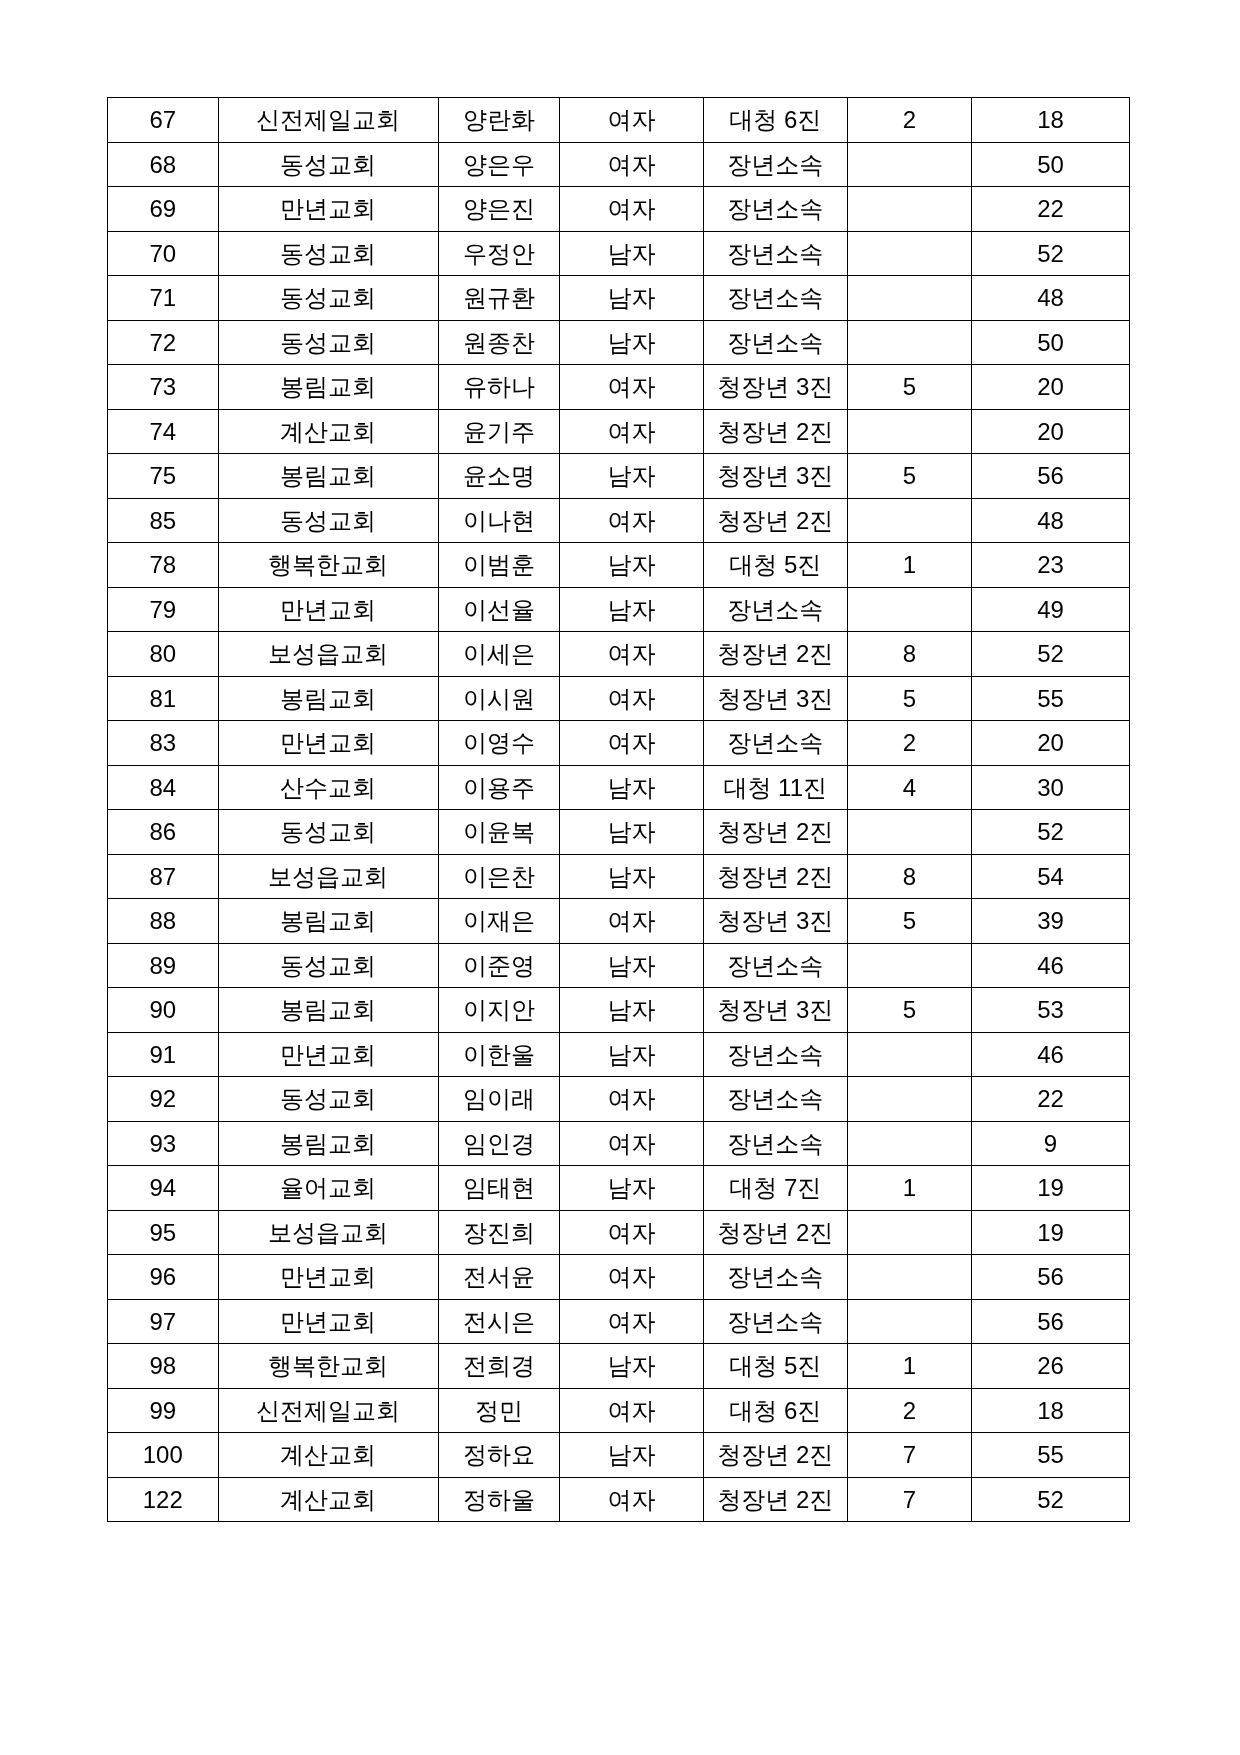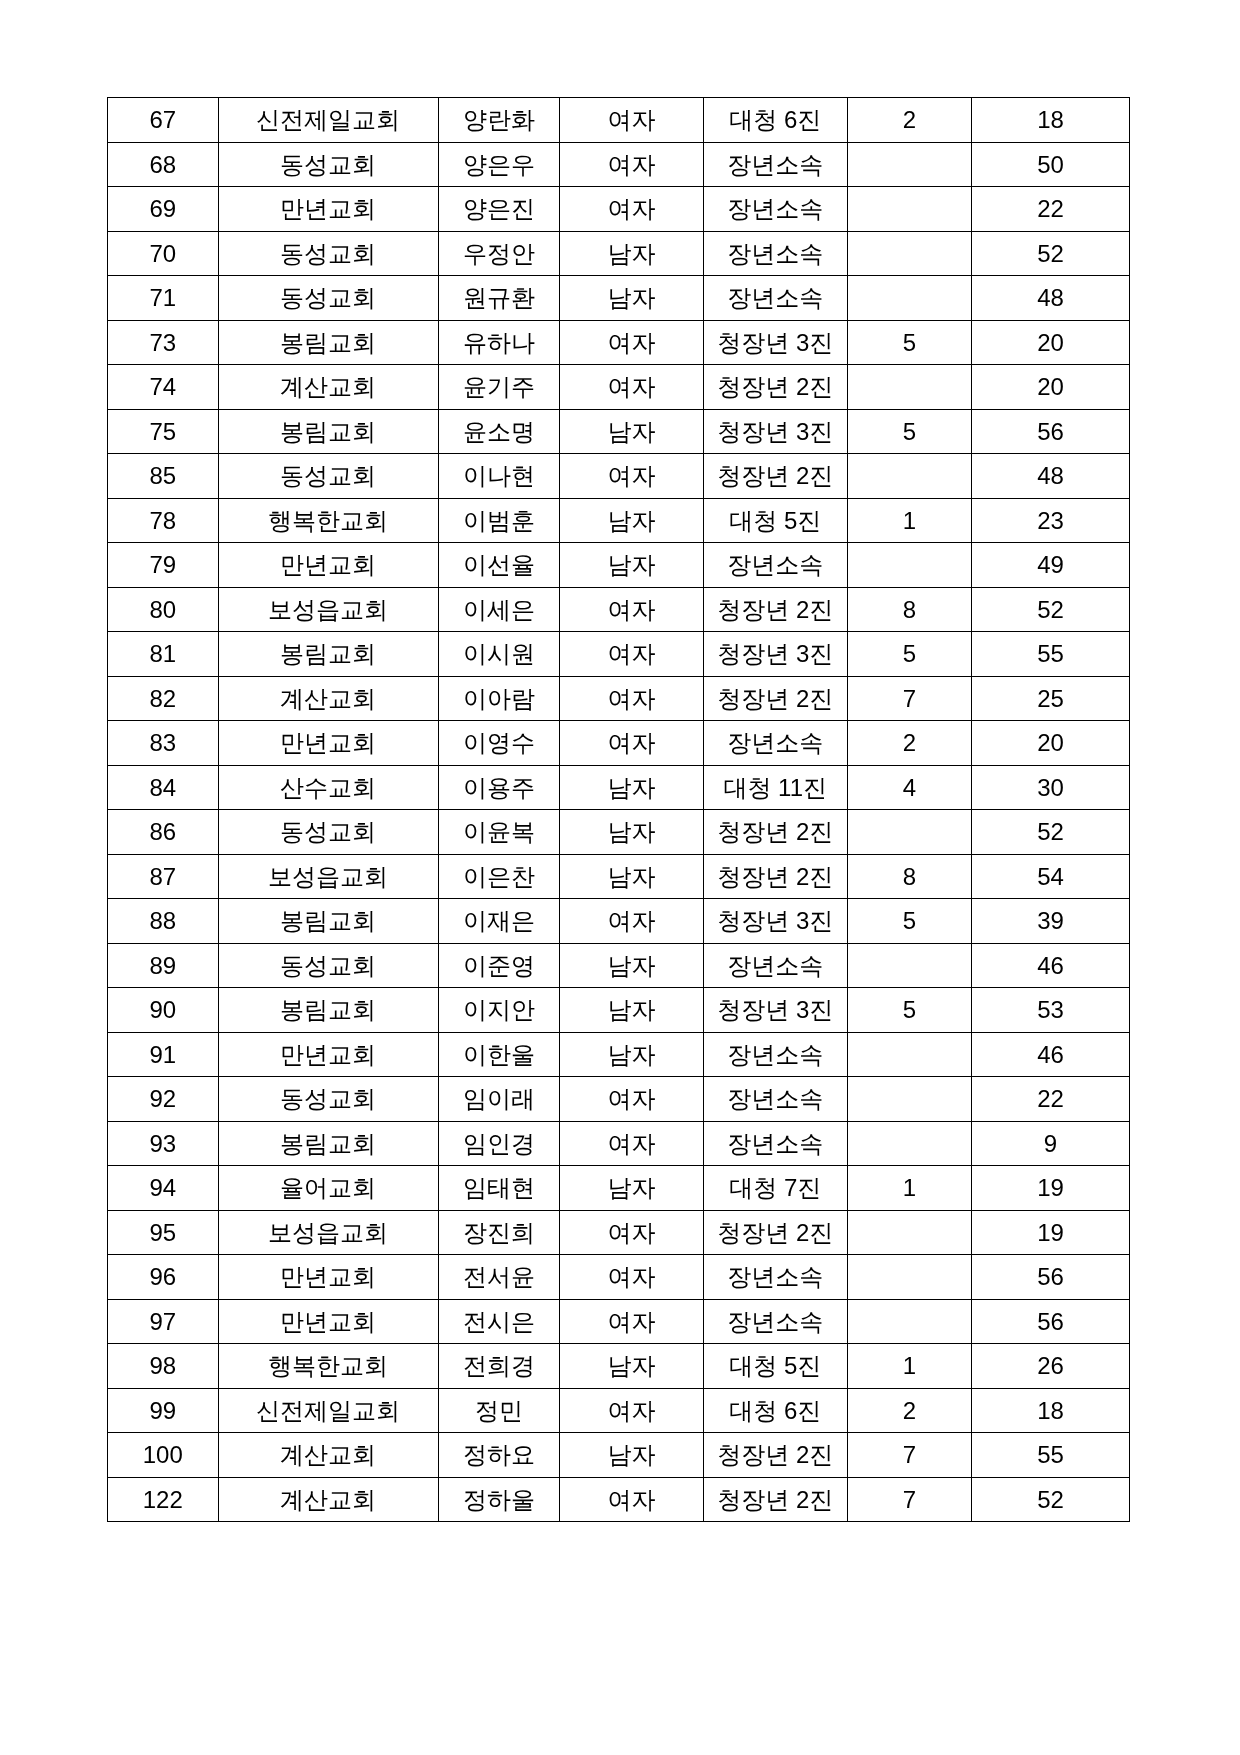--- a/index.html
+++ b/index.html
@@ -108,20 +108,29 @@
         <tr>
           <td>71</td>
           <td>동성교회</td>
           <td>원규환</td>
           <td>남자</td>
           <td>장년소속</td>
           <td class="cell-empty"></td>
           <td>48</td>
         </tr>
         <tr>
+          <td>72</td>
+          <td>동성교회</td>
+          <td>원종찬</td>
+          <td>남자</td>
+          <td>장년소속</td>
+          <td class="cell-empty"></td>
+          <td>50</td>
+        </tr>
+        <tr>
           <td>73</td>
           <td>봉림교회</td>
           <td>유하나</td>
           <td>여자</td>
           <td>청장년 3진</td>
           <td>5</td>
           <td>20</td>
         </tr>
         <tr>
           <td>74</td>
@@ -178,29 +187,20 @@
           <td>52</td>
         </tr>
         <tr>
           <td>81</td>
           <td>봉림교회</td>
           <td>이시원</td>
           <td>여자</td>
           <td>청장년 3진</td>
           <td>5</td>
           <td>55</td>
-        </tr>
-        <tr>
-          <td>82</td>
-          <td>계산교회</td>
-          <td>이아람</td>
-          <td>여자</td>
-          <td>청장년 2진</td>
-          <td>7</td>
-          <td>25</td>
         </tr>
         <tr>
           <td>83</td>
           <td>만년교회</td>
           <td>이영수</td>
           <td>여자</td>
           <td>장년소속</td>
           <td>2</td>
           <td>20</td>
         </tr>

